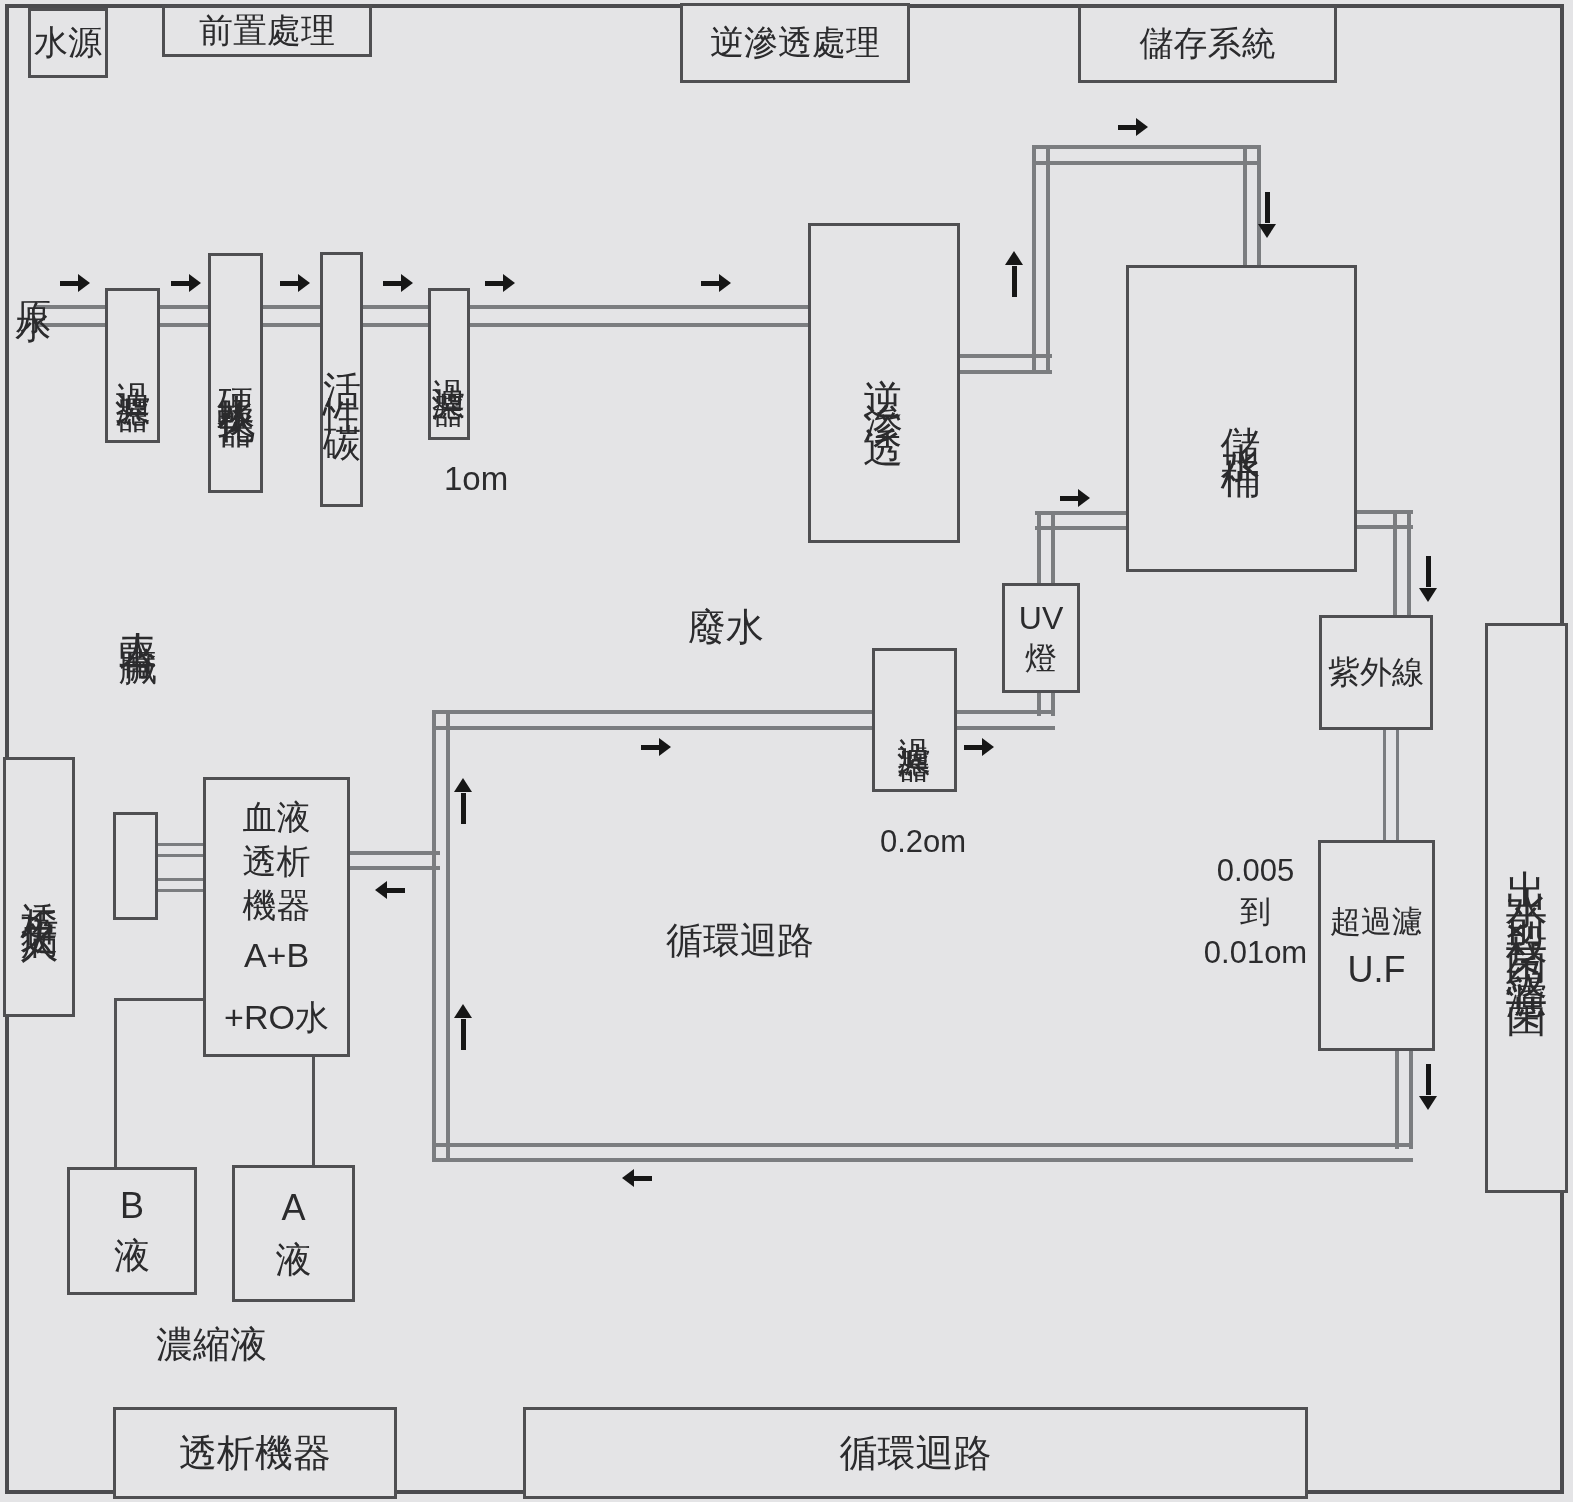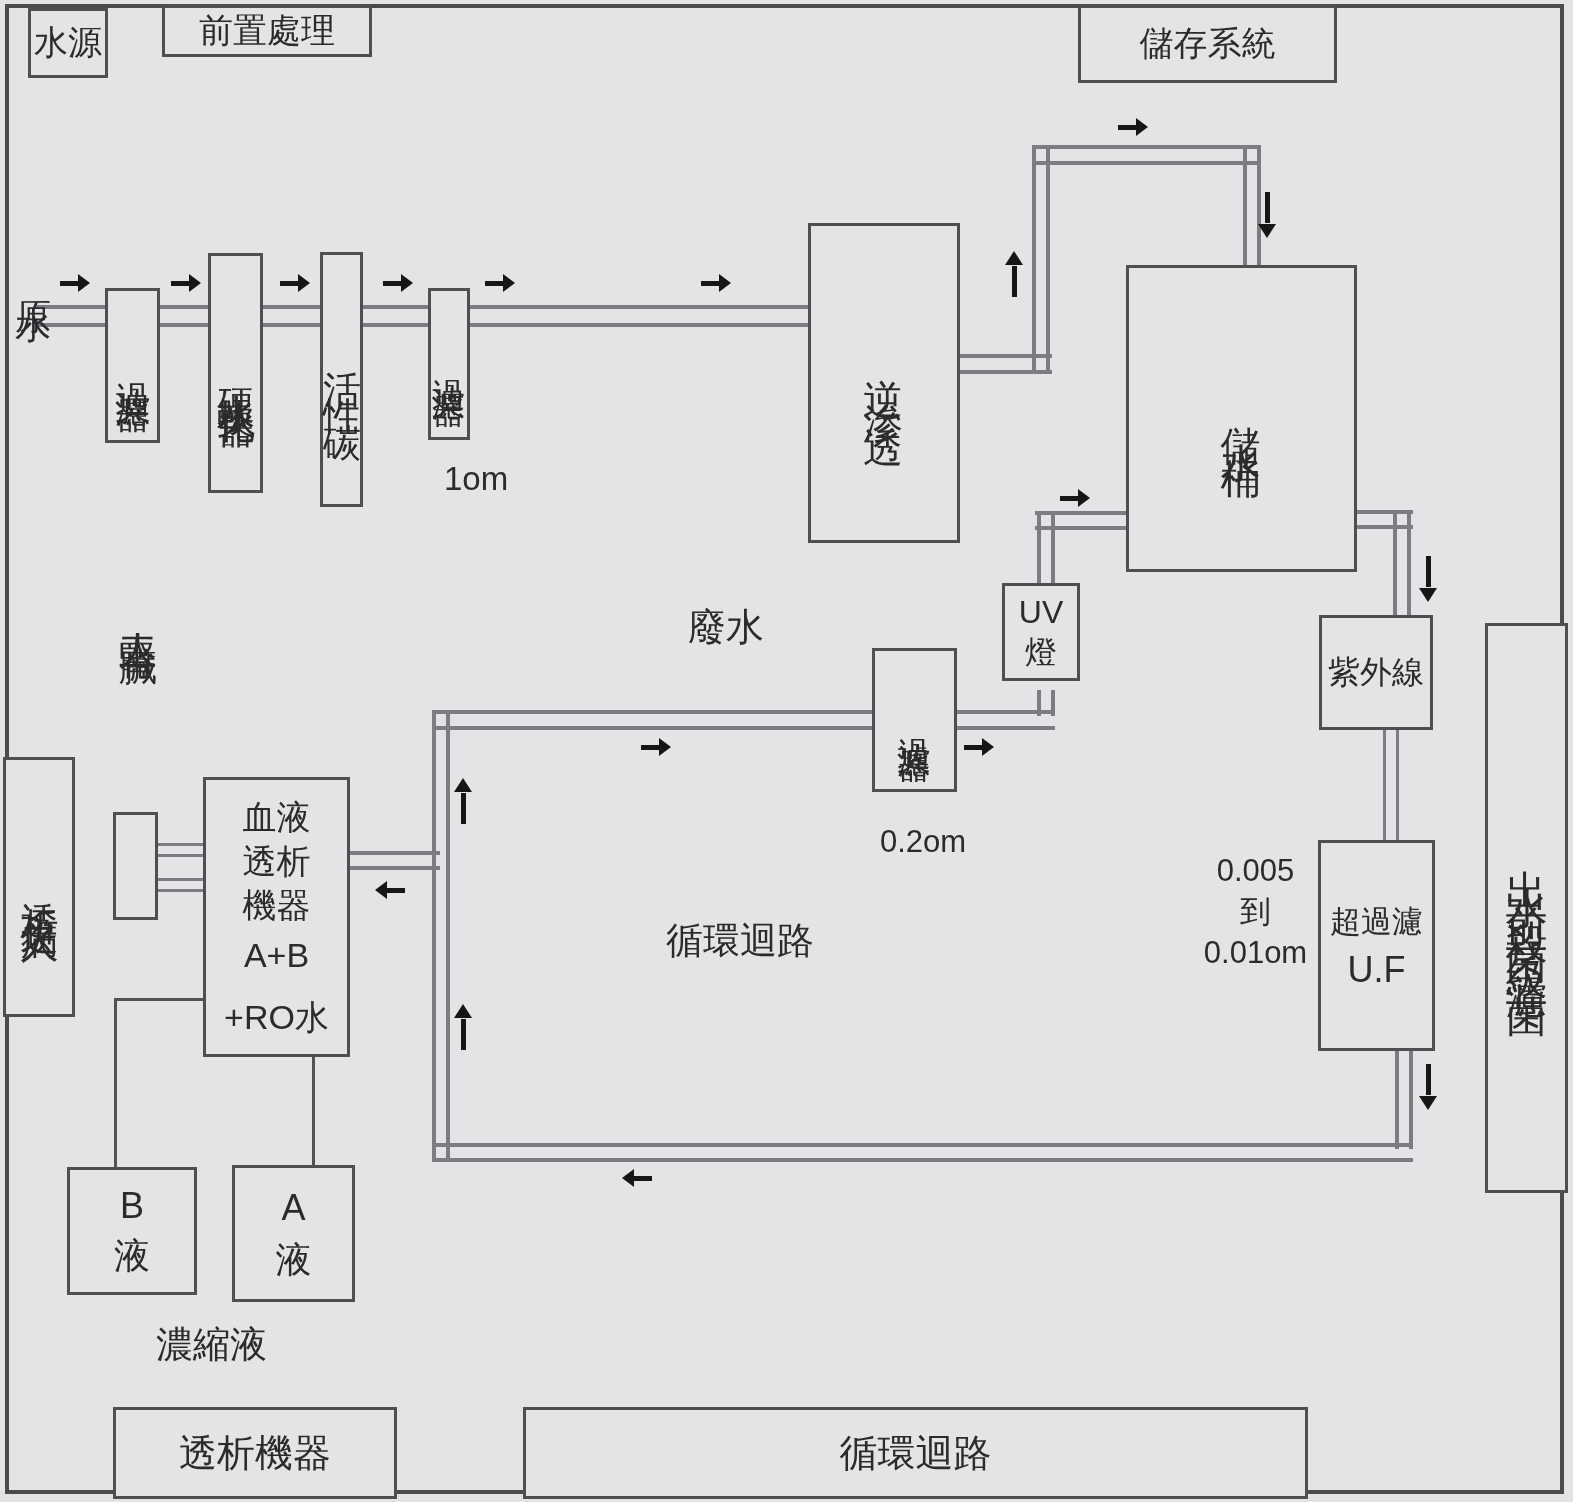--- a/index.html
+++ b/index.html
@@ -92,20 +92,23 @@
   <div class="arrow l" style="left:375px; top:881px;"></div>
   <div class="arrow d" style="left:1419px; top:1064px;"></div>
   <div class="arrow l" style="left:622px; top:1169px;"></div>
 
   <div class="box" style="left:28px; top:8px; width:80px; height:70px; font-size:34px;">
     <span>水源</span>
   </div>
   <div class="box" style="left:162px; top:5px; width:210px; height:52px; font-size:34px;">
     <span>前置處理</span>
   </div>
+  <div class="box" style="left:680px; top:3px; width:230px; height:80px; font-size:34px;">
+    <span>逆滲透處理</span>
+  </div>
   <div class="box" style="left:1078px; top:5px; width:259px; height:78px; font-size:34px;">
     <span>儲存系統</span>
   </div>
 
   <div class="box" style="left:105px; top:288px; width:55px; height:155px; font-size:36px;">
     <span class="vt" style="letter-spacing:8px;">過濾器</span>
   </div>
   <div class="box" style="left:208px; top:253px; width:55px; height:240px; font-size:38px;">
     <span class="vt" style="letter-spacing:6px;">硬水軟化器</span>
   </div>
@@ -114,21 +117,21 @@
   </div>
   <div class="box" style="left:428px; top:288px; width:42px; height:152px; font-size:34px;">
     <span class="vt" style="letter-spacing:8px;">過濾器</span>
   </div>
   <div class="box" style="left:808px; top:223px; width:152px; height:320px; font-size:40px;">
     <span class="vt" style="letter-spacing:24px;">逆滲透</span>
   </div>
   <div class="box" style="left:1126px; top:265px; width:231px; height:307px; font-size:40px;">
     <span class="vt" style="letter-spacing:16px;">儲水桶</span>
   </div>
-  <div class="box" style="left:1002px; top:583px; width:78px; height:98px; font-size:32px; flex-direction:column; line-height:40px;">
+  <div class="box" style="left:1002px; top:583px; width:78px; height:110px; font-size:32px; flex-direction:column; line-height:40px;">
     <span>UV</span>
     <span>燈</span>
   </div>
   <div class="box" style="left:872px; top:648px; width:85px; height:144px; font-size:34px;">
     <span class="vt" style="letter-spacing:6px;">過濾器</span>
   </div>
   <div class="box" style="left:1319px; top:615px; width:114px; height:115px; font-size:32px;">
     <span>紫外線</span>
   </div>
   <div class="box" style="left:1318px; top:840px; width:117px; height:211px; font-size:31px; flex-direction:column; line-height:48px;">

